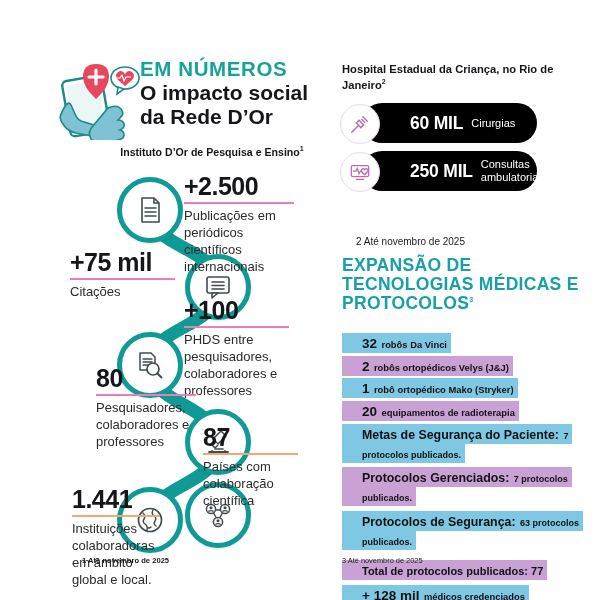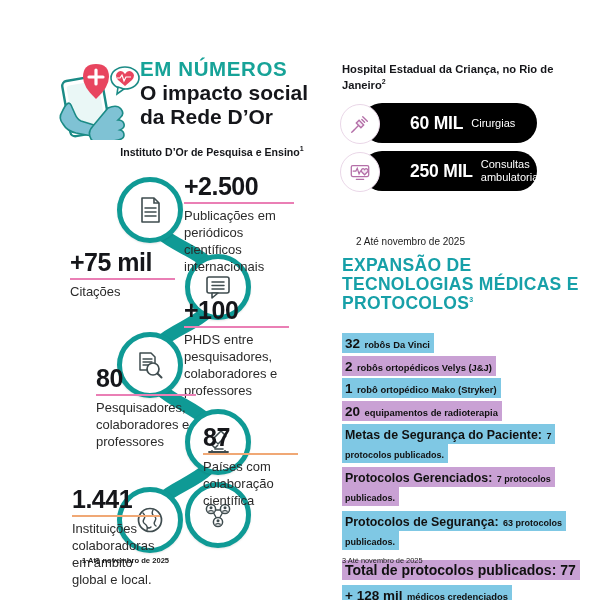--- a/index.html
+++ b/index.html
@@ -91,31 +91,31 @@
     font-size:10px;color:#1b1b1b;white-space:nowrap;
   }
   .exp-title{
     position:absolute;left:2px;top:256px;width:250px;
     font-size:17.5px;font-weight:bold;color:#17a0a8;
     line-height:1.08;letter-spacing:.3px;
   }
   .tech-list{position:absolute;left:2px;top:333px;width:256px;}
   .tline{margin-bottom:3.5px;line-height:1.2;}
   .tline .hl{
-    padding:1px 4px 2px 3px;display:inline;
+    padding:1px 4px 2px 20px;display:inline;
     box-decoration-break:clone;-webkit-box-decoration-break:clone;
   }
   .hl.blue{background:#7fc8e4;}
   .hl.purple{background:#c9a1d4;}
   .b-num{font-size:13.5px;font-weight:bold;color:#111;}
   .b-txt{font-size:9.4px;font-weight:bold;color:#111;}
   .b-head{font-size:12.4px;font-weight:bold;color:#111;}
   .b-sub{font-size:9px;font-weight:bold;color:#111;}
   .t-total{margin-top:11px;}
-  .t-total .b-head{font-size:14px;}
+  .t-total .b-head{font-size:11px;}
   .t-doc{margin-top:6px;}
   .foot-right{
     position:absolute;left:2px;top:556px;
     font-size:7.4px;color:#1b1b1b;white-space:nowrap;
   }
 </style>
 </head>
 <body>
 
 <div class="page">

